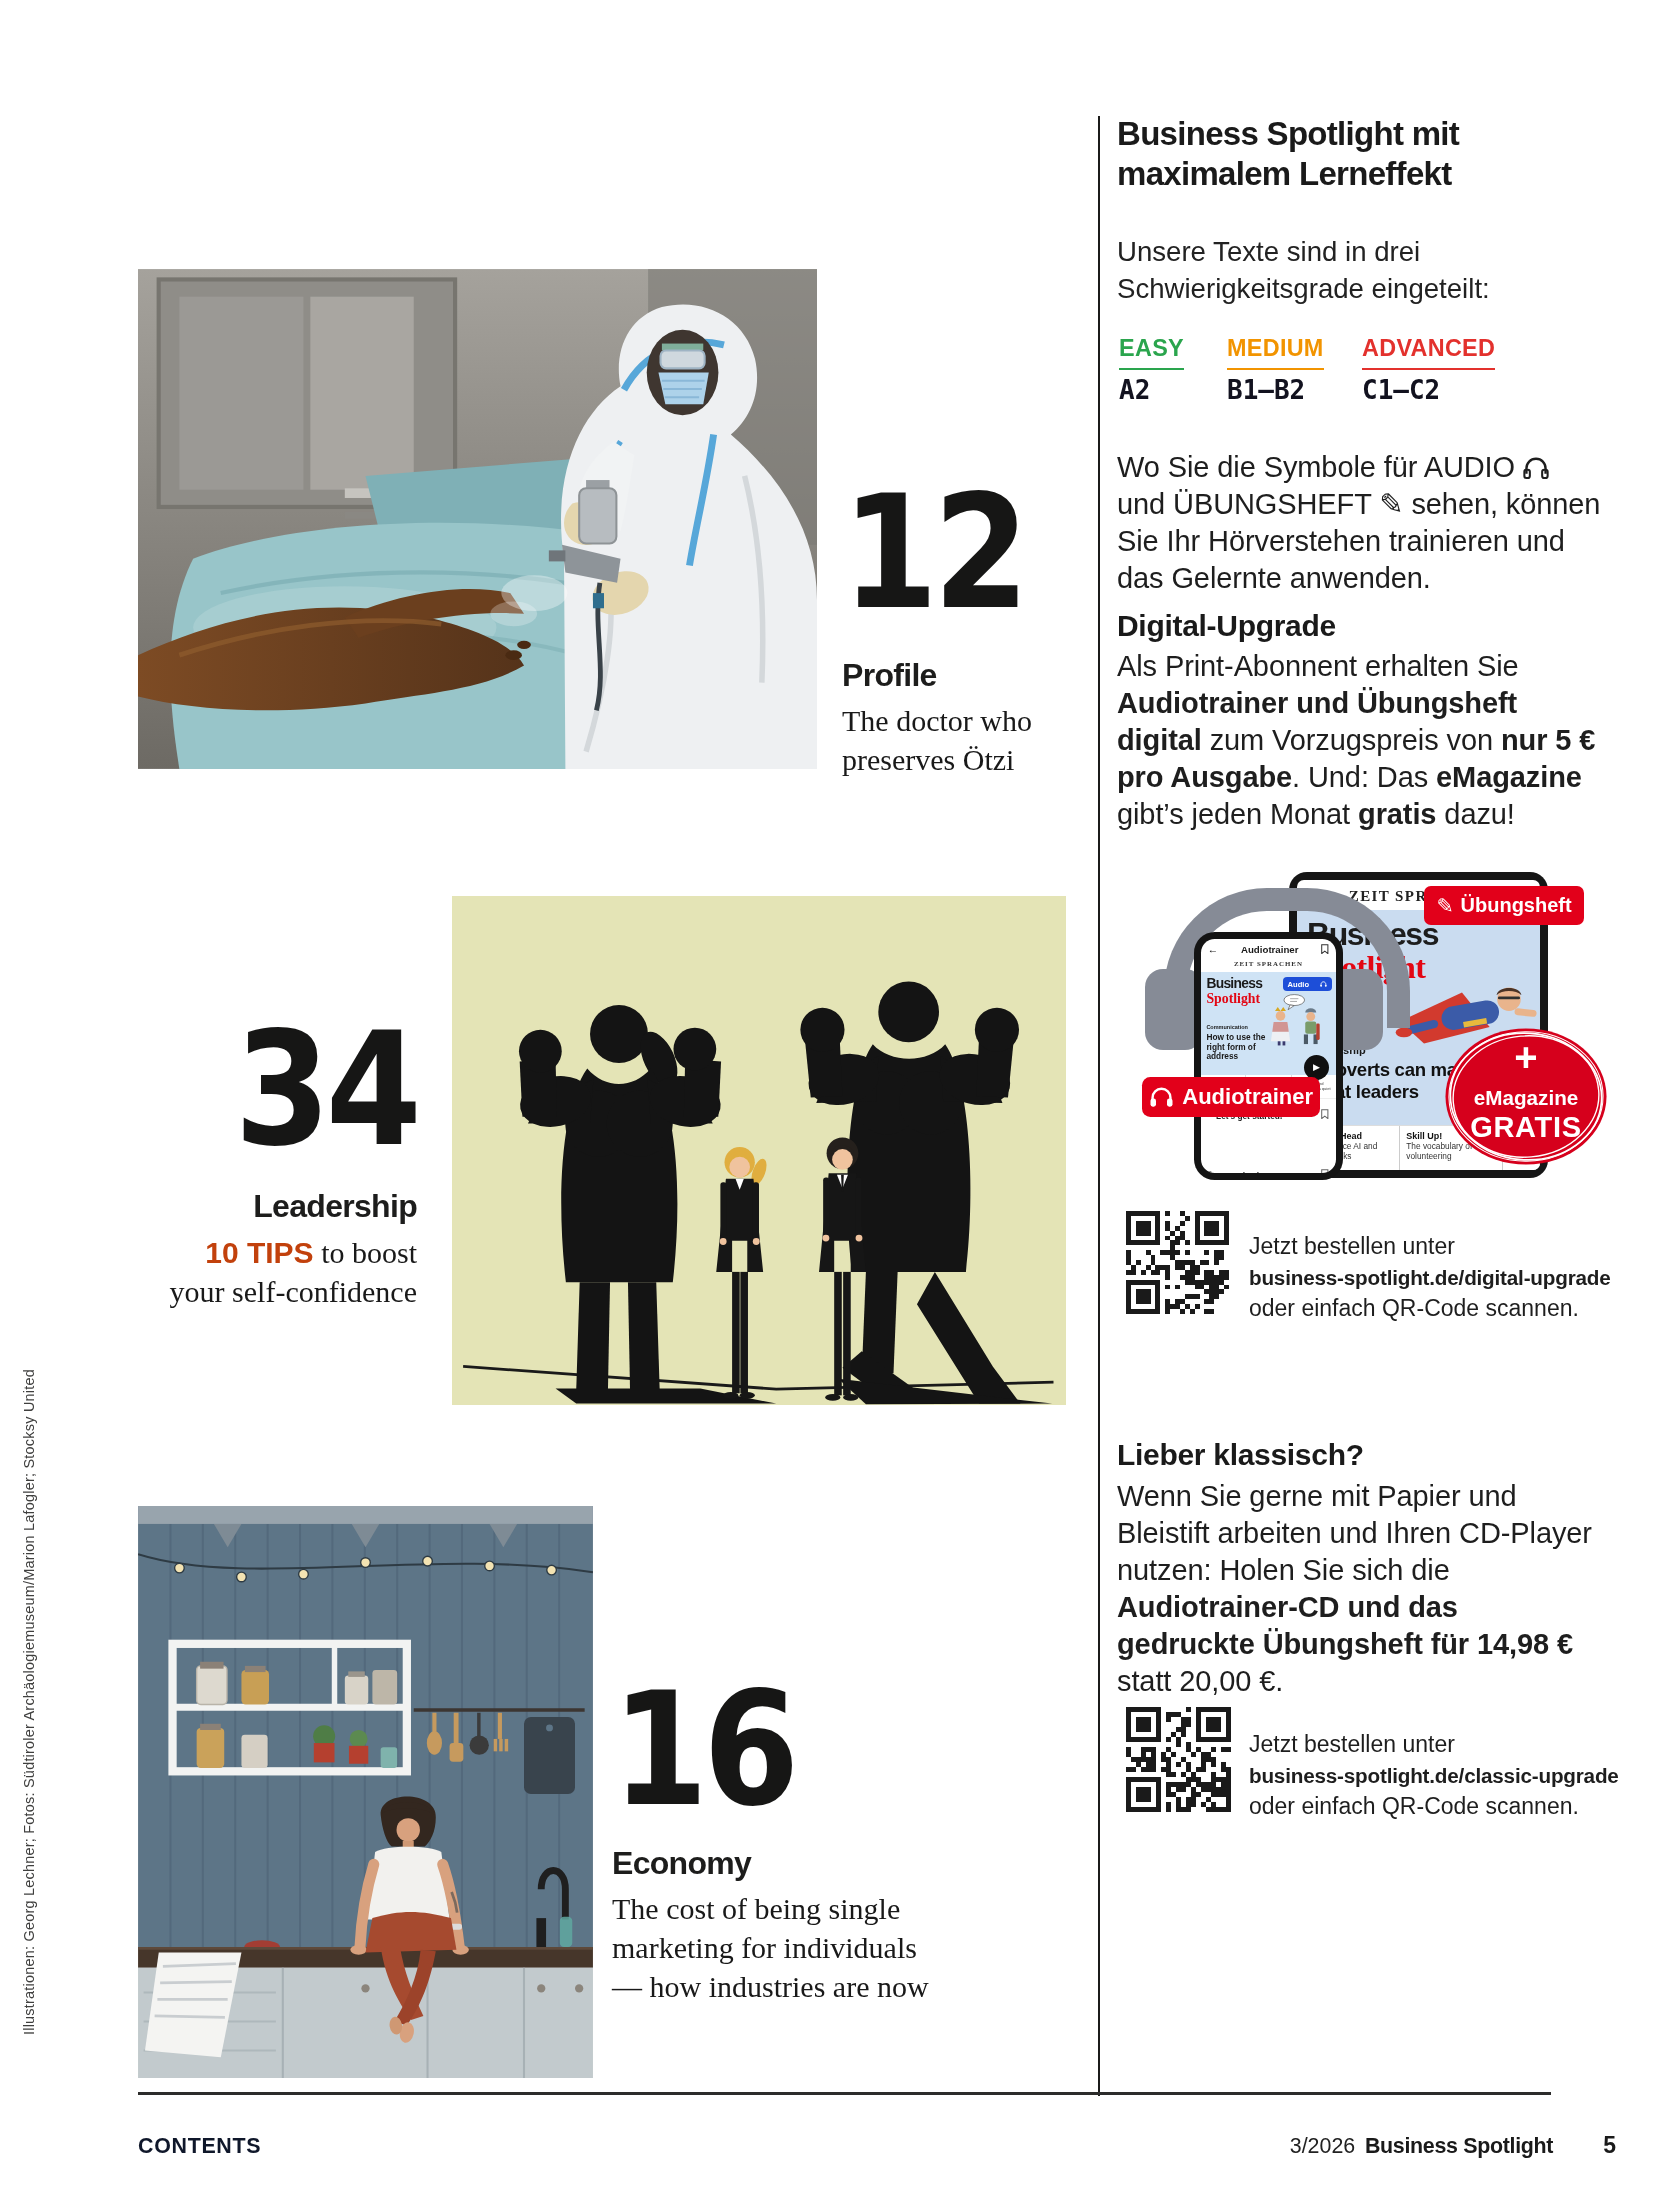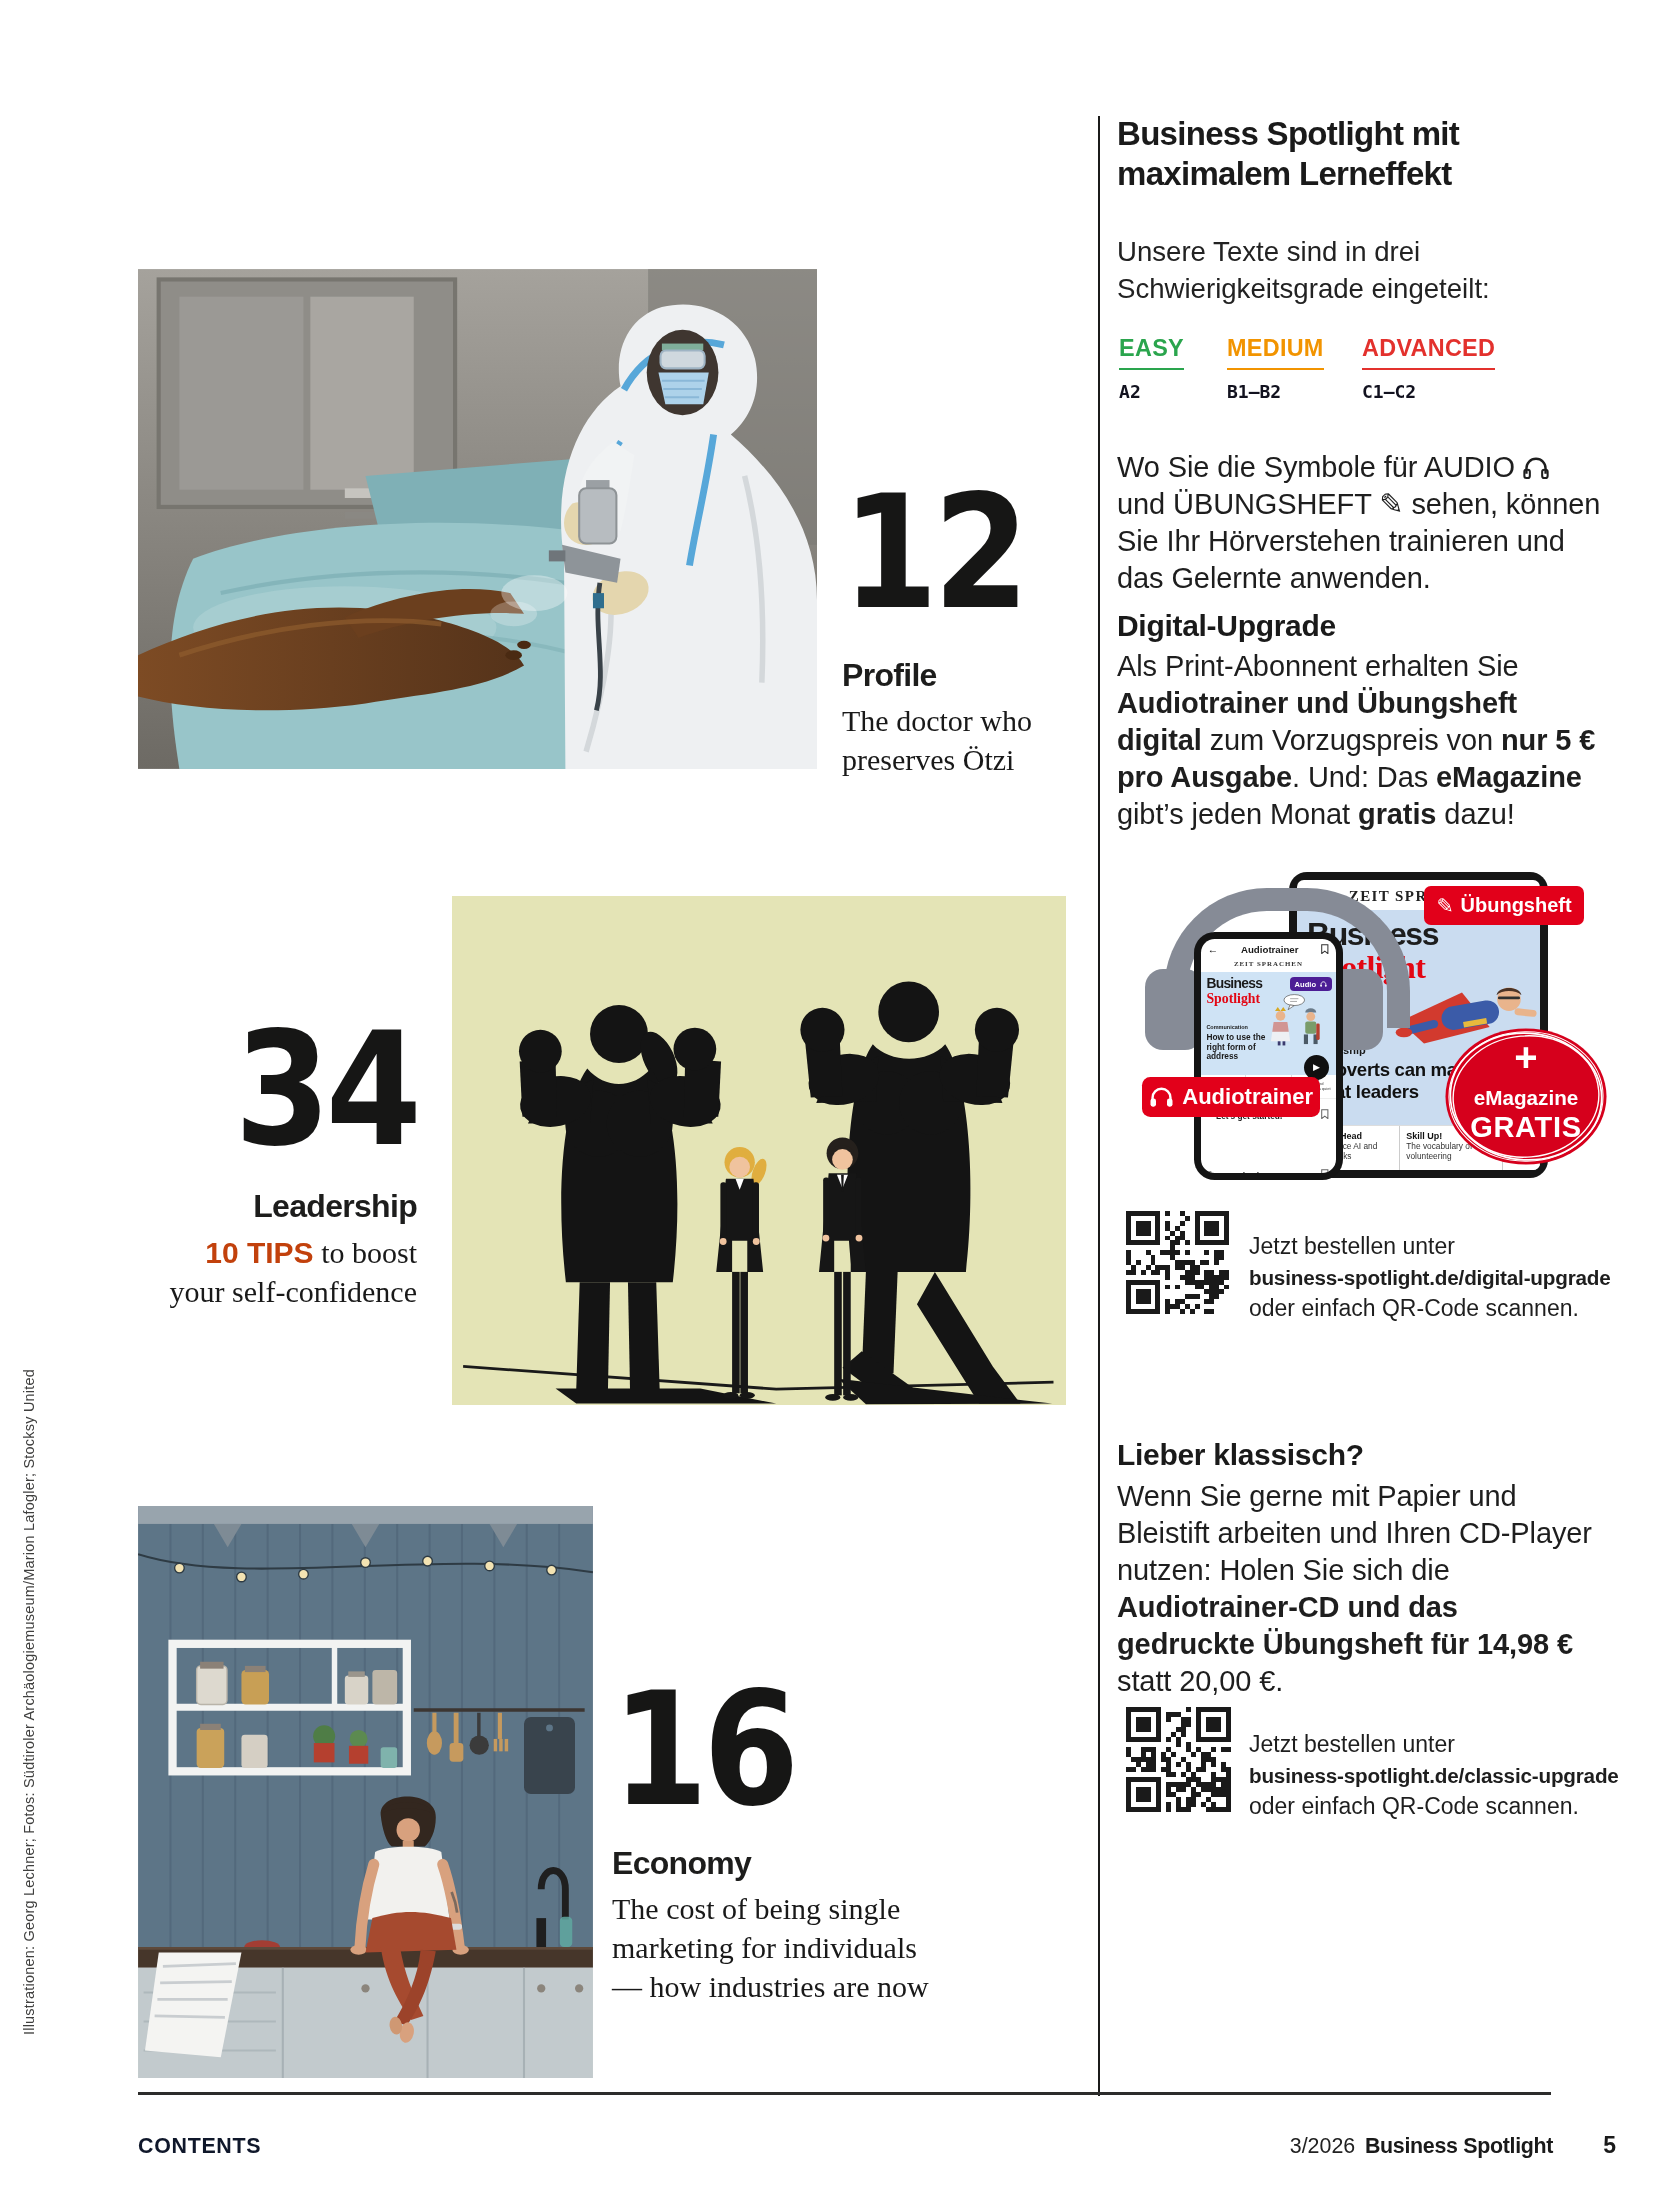--- a/index.html
+++ b/index.html
@@ -39,22 +39,22 @@
   .footer .mag{font-size:21.4px;font-weight:700;margin-left:9.7px;letter-spacing:-0.3px;}
   .footer .pg{font-size:23px;font-weight:700;margin-left:50px;}
   
   .rc{position:absolute;left:1117px;width:489px;}
   .rc-heading{top:114px;font-size:33px;line-height:40px;font-weight:700;letter-spacing:-0.7px;width:469px;}
   .rc-intro{top:233px;font-size:27.6px;line-height:37px;width:469px;color:#222;}
   #levels{top:335px;height:83px;}
   .lv{position:absolute;top:0;}
   .lv .lab{display:inline-block;font-size:23.4px;font-weight:700;letter-spacing:0.3px;
         padding-bottom:5.5px;border-bottom:2.8px solid;}
-  .lv .val{margin-top:11px;font-family:"DejaVu Sans Mono",monospace;font-weight:700;
-        font-size:18px;color:#12121f;}
+  .lv .val{margin-top:5px;font-family:"DejaVu Sans Mono",monospace;font-weight:700;
+        font-size:26px;color:#12121f;}
   .lv-easy{left:2.1px;}  .lv-easy .lab{color:#2aa54d;border-color:#2aa54d;}
   .lv-med{left:110px;} .lv-med .lab{color:#f29400;border-color:#f29400;}
   .lv-adv{left:245px;} .lv-adv .lab{color:#e3312d;border-color:#e3312d;}
   .rc-para{font-size:29px;line-height:37px;width:486px;letter-spacing:-0.1px;color:#1e1e1e;}
   #para1{top:449px;}
   .rc-h2{font-size:30px;font-weight:700;letter-spacing:-0.3px;}
   #h-digital{top:609px;}
   #para2{top:648px;line-height:37px;}
   #h-classic{top:1438px;}
   #para3{top:1478px;}
@@ -106,22 +106,22 @@
         border-radius:13.8px;overflow:hidden;font-family:"Liberation Sans",sans-serif;}
   #phone .ph-head{height:20.7px;display:flex;align-items:center;padding:0 6.9px;}
   #phone .back{font-size:10.3px;color:#222;}
   #phone .ph-title{flex:1;text-align:center;font-size:9.7px;font-weight:700;}
   #phone .ph-brand{height:12.4px;text-align:center;font-family:"Liberation Serif",serif;font-weight:700;
         font-size:6.9px;letter-spacing:1px;color:#333;}
   #phone .p-cover{position:relative;height:103px;background:#cfe3f5;}
   #phone .p-biz{position:absolute;left:5.5px;top:4.1px;font-size:13.8px;font-weight:800;letter-spacing:-0.7px;}
   #phone .p-spot{position:absolute;left:5.5px;top:18.6px;font-size:13.8px;font-weight:700;
         font-family:"Liberation Serif",serif;color:#e30613;}
-  #phone .audio-chip{position:absolute;right:4.1px;top:5.5px;background:#4c1d95;border-radius:4.1px;color:#fff;
-        font-size:7.6px;font-weight:700;padding:2.1px 4.8px;display:flex;align-items:center;gap:4px;}
+  #phone .audio-chip{position:absolute;right:4.1px;top:5.5px;background:#1d4ed8;border-radius:4.1px;color:#fff;
+        font-size:7.6px;font-weight:700;padding:2.1px 4.8px;display:flex;align-items:center;gap:11px;}
   #phone .p-comm{position:absolute;left:5.5px;top:52px;font-size:5.5px;font-weight:700;}
   #phone .p-headline{position:absolute;left:5.5px;top:61px;width:69px;font-size:8.3px;line-height:9.7px;font-weight:800;}
   #phone .minirow{height:23.4px;display:flex;border-bottom:0.7px solid #eee;}
   #phone .mcol{flex:1;padding:2.1px 3.4px;border-left:0.7px solid #ddd;overflow:hidden;}
   #phone .mcol:first-child{border-left:none;}
   #phone .mcol .tag{font-size:4.5px;font-weight:700;}
   #phone .mcol .tx{font-size:4.1px;line-height:4.8px;color:#444;}
   #phone .play{position:absolute;right:6.9px;top:116px;width:25px;height:25px;border-radius:50%;
         background:#101010;color:#fff;font-size:9px;display:flex;align-items:center;justify-content:center;}
   #phone .list{padding:5.5px 6.9px;}

